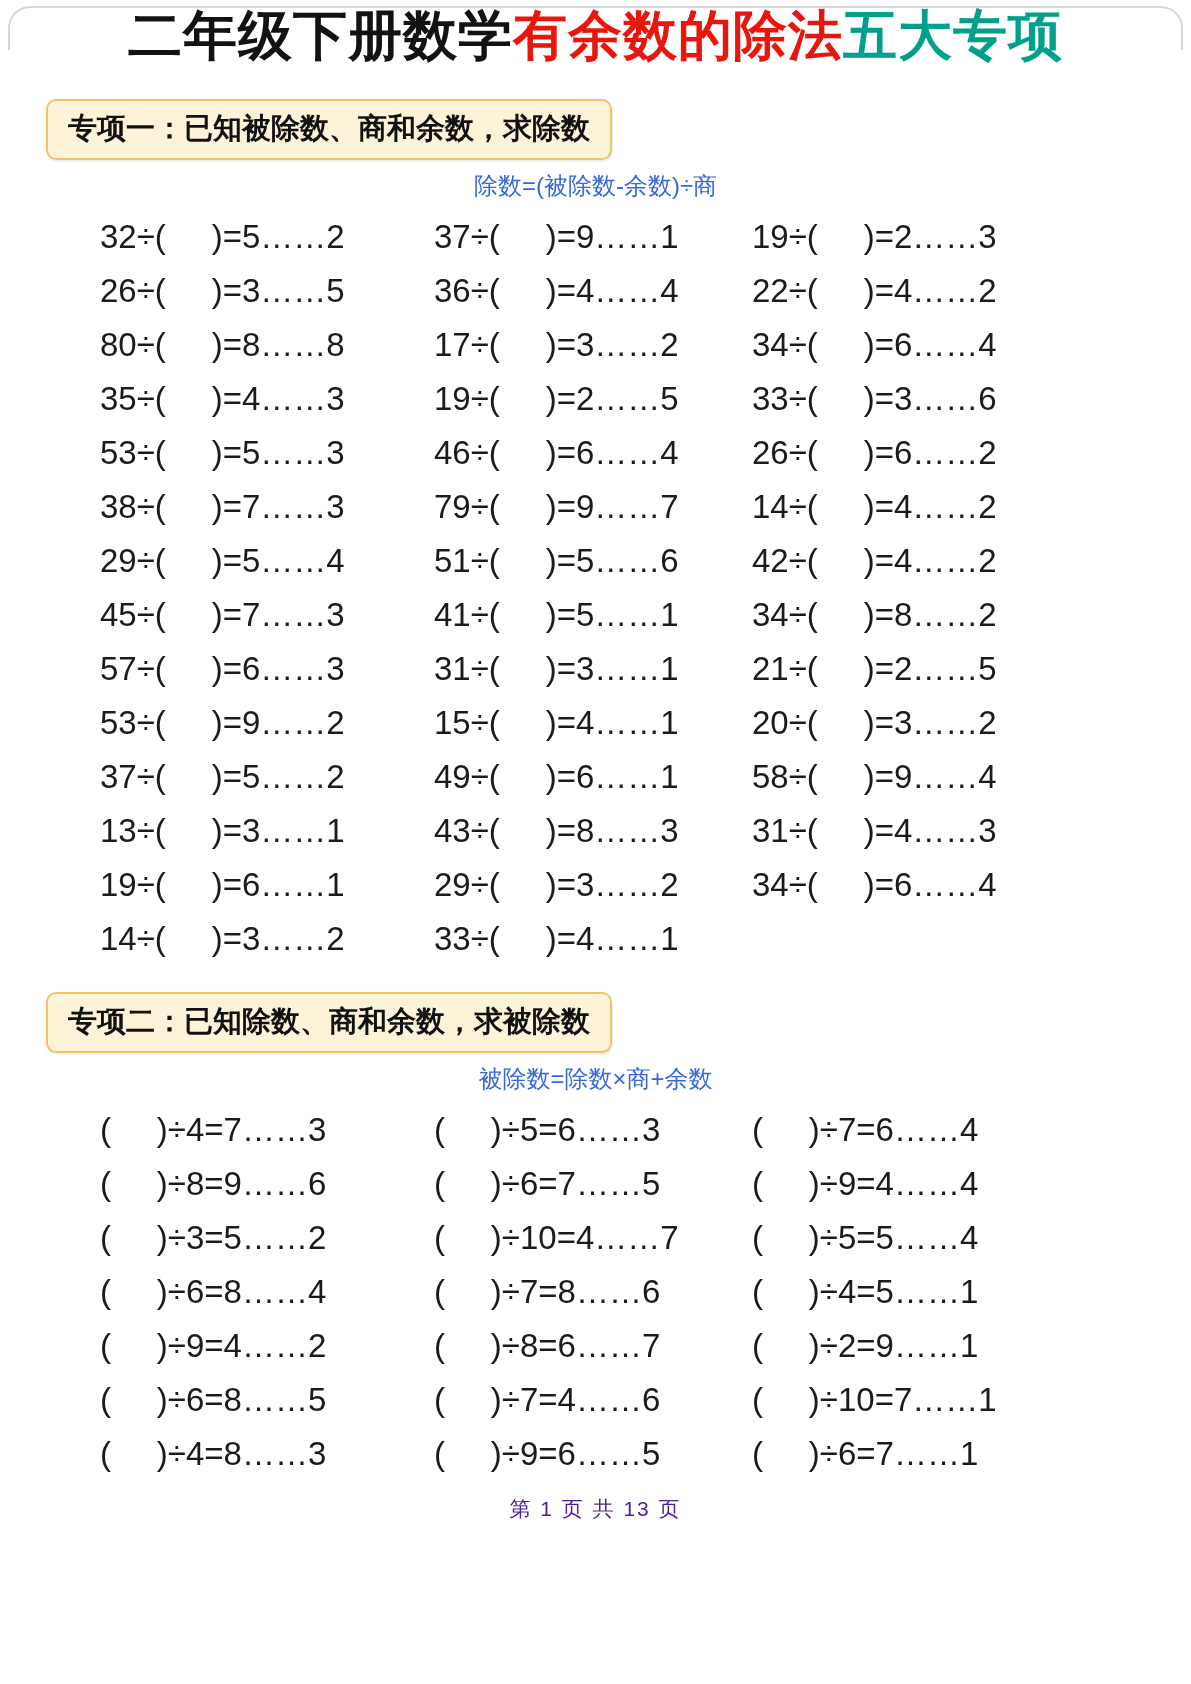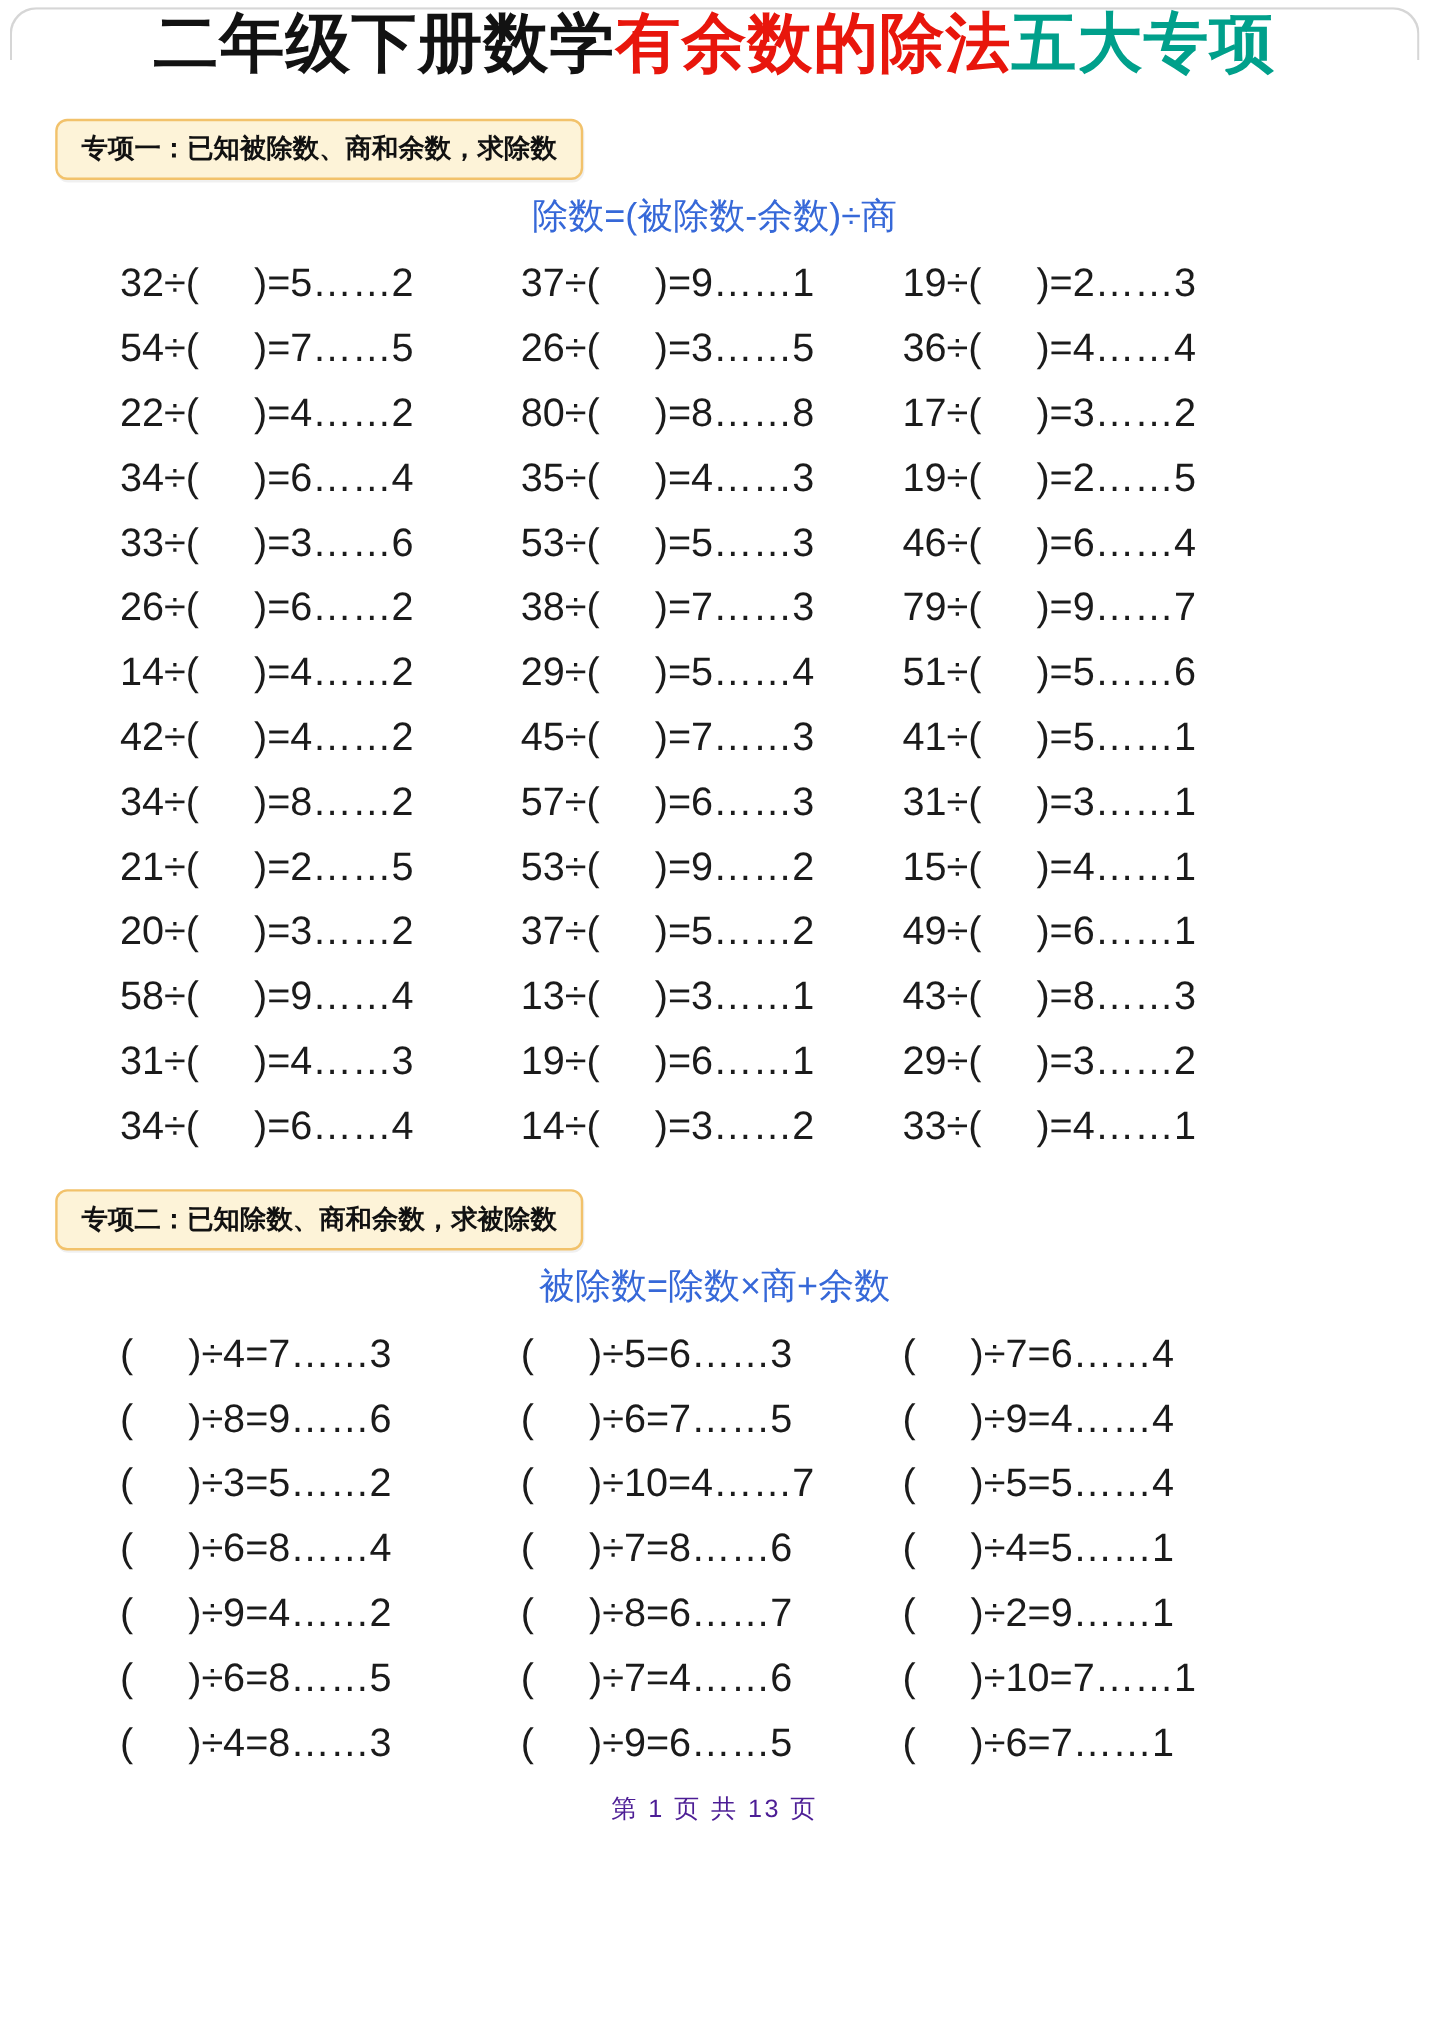--- a/index.html
+++ b/index.html
@@ -28,28 +28,28 @@
   .t-black { color:#121212; }
   .t-red   { color:var(--title-red,#e8160c); }
   .t-teal  { color:var(--title-teal,#00a08b); }
   .section-header {
     display:inline-block;
     margin:26px 0 0 46px;
     background:var(--header-bg,#fdf3d8);
     border:2px solid var(--header-border,#f2c26b);
     border-radius:10px;
     padding:8px 20px 9px;
-    font-size:22px;
+    font-size:29px;
     font-weight:bold;
     color:#111111;
     box-shadow:1px 2px 0 rgba(0,0,0,0.06);
   }
   .formula {
     text-align:center;
-    font-size:30px;
+    font-size:24px;
     font-weight:500;
     color:var(--formula-blue,#3668d8);
     margin-top:10px;
   }
   .problems {
     margin-top:8px;
     padding-left:100px;
     display:grid;
     grid-template-columns:334px 318px auto;
   }
@@ -78,21 +78,20 @@
 
   <section>
     <div class="section-header">
       <span>专项一：已知被除数、商和余数，求除数</span>
     </div>
     <div class="formula">除数=(被除数-余数)÷商</div>
     <div class="problems">
         <div class="problem-cell">32÷(     )=5……2</div>
         <div class="problem-cell">37÷(     )=9……1</div>
         <div class="problem-cell">19÷(     )=2……3</div>
-        <div class="problem-cell">54÷(     )=7……5</div>
         <div class="problem-cell">26÷(     )=3……5</div>
         <div class="problem-cell">36÷(     )=4……4</div>
         <div class="problem-cell">22÷(     )=4……2</div>
         <div class="problem-cell">80÷(     )=8……8</div>
         <div class="problem-cell">17÷(     )=3……2</div>
         <div class="problem-cell">34÷(     )=6……4</div>
         <div class="problem-cell">35÷(     )=4……3</div>
         <div class="problem-cell">19÷(     )=2……5</div>
         <div class="problem-cell">33÷(     )=3……6</div>
         <div class="problem-cell">53÷(     )=5……3</div>

